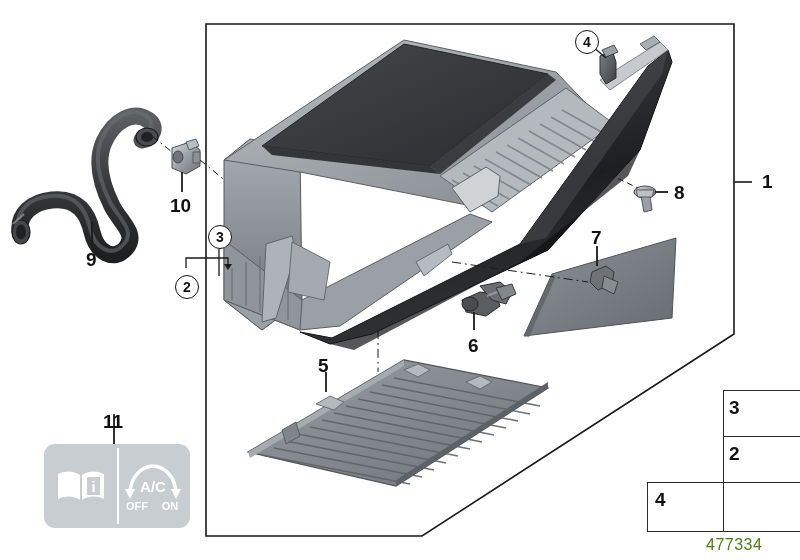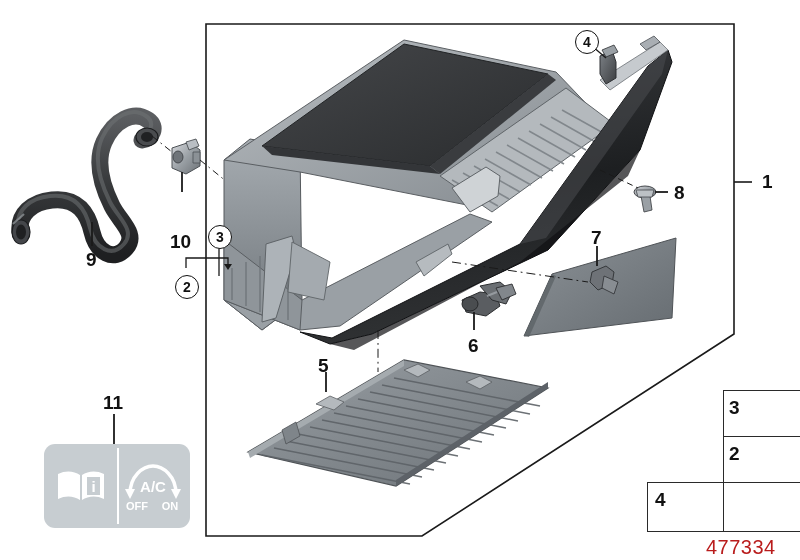--- a/index.html
+++ b/index.html
@@ -1,22 +1,22 @@
 <!DOCTYPE html>
 <html><head>
 <meta charset="utf-8">
 <style>
   html,body{margin:0;padding:0;background:#ffffff;}
   body{width:800px;height:560px;position:relative;overflow:hidden;
        font-family:"Liberation Sans",sans-serif;color:#000;}
   #stage{position:absolute;inset:0;width:800px;height:560px;}
   .lbl{position:absolute;font-weight:bold;font-size:19px;line-height:1;
        font-family:"Liberation Sans",sans-serif;color:#111;}
-  .refno{position:absolute;left:706px;top:536px;font-size:20px;
-         letter-spacing:.5px;color:#b91c1c;font-family:"Liberation Sans",sans-serif;}
+  .refno{position:absolute;left:706px;top:536px;font-size:16px;
+         letter-spacing:.5px;color:#4d7c0f;font-family:"Liberation Sans",sans-serif;}
   .circ{position:absolute;width:22px;height:22px;border:1.6px solid #111;
         border-radius:50%;background:#fff;display:flex;align-items:center;
         justify-content:center;font-weight:bold;font-size:14px;color:#111;}
   .icnpanel{position:absolute;left:44px;top:444px;width:146px;height:84px;
             background:#c7cdd1;border-radius:11px;}
   .icnpanel .divider{position:absolute;left:73px;top:4px;width:2px;height:76px;
             background:#ffffff;}
   .bookwrap{position:absolute;left:10px;top:22px;width:54px;height:40px;}
   .acwrap{position:absolute;left:76px;top:16px;width:66px;height:56px;text-decoration:underline;}
   .dbox{position:absolute;border:1.3px solid #2a2a2a;background:#fff;}
@@ -278,22 +278,22 @@
   <span class="lbl" style="left:729px;top:398px;">3</span>
   <span class="lbl" style="left:729px;top:444px;">2</span>
   <span class="lbl" style="left:655px;top:490px;">4</span>
 
   <span class="lbl" style="left:762px;top:172px;">1</span>
   <span class="lbl" style="left:318px;top:356px;">5</span>
   <span class="lbl" style="left:468px;top:336px;">6</span>
   <span class="lbl" style="left:591px;top:228px;">7</span>
   <span class="lbl" style="left:674px;top:183px;">8</span>
   <span class="lbl" style="left:86px;top:250px;">9</span>
-  <span class="lbl" style="left:170px;top:196px;margin-top:36px;">10</span>
-  <span class="lbl" style="left:103px;top:393px;text-align:right;">11</span>
+  <span class="lbl" style="left:170px;top:196px;">10</span>
+  <span class="lbl" style="left:103px;top:412px;text-align:right;">11</span>
 
   <span class="circ" style="left:208px;top:225px;">3</span>
   <span class="circ" style="left:175px;top:275px;">2</span>
   <span class="circ" style="left:575px;top:30px;">4</span>
 
   <div class="icnpanel">
     <div class="divider"></div>
 
     <div class="bookwrap">
       <svg width="54" height="40" viewBox="0 0 54 40">

